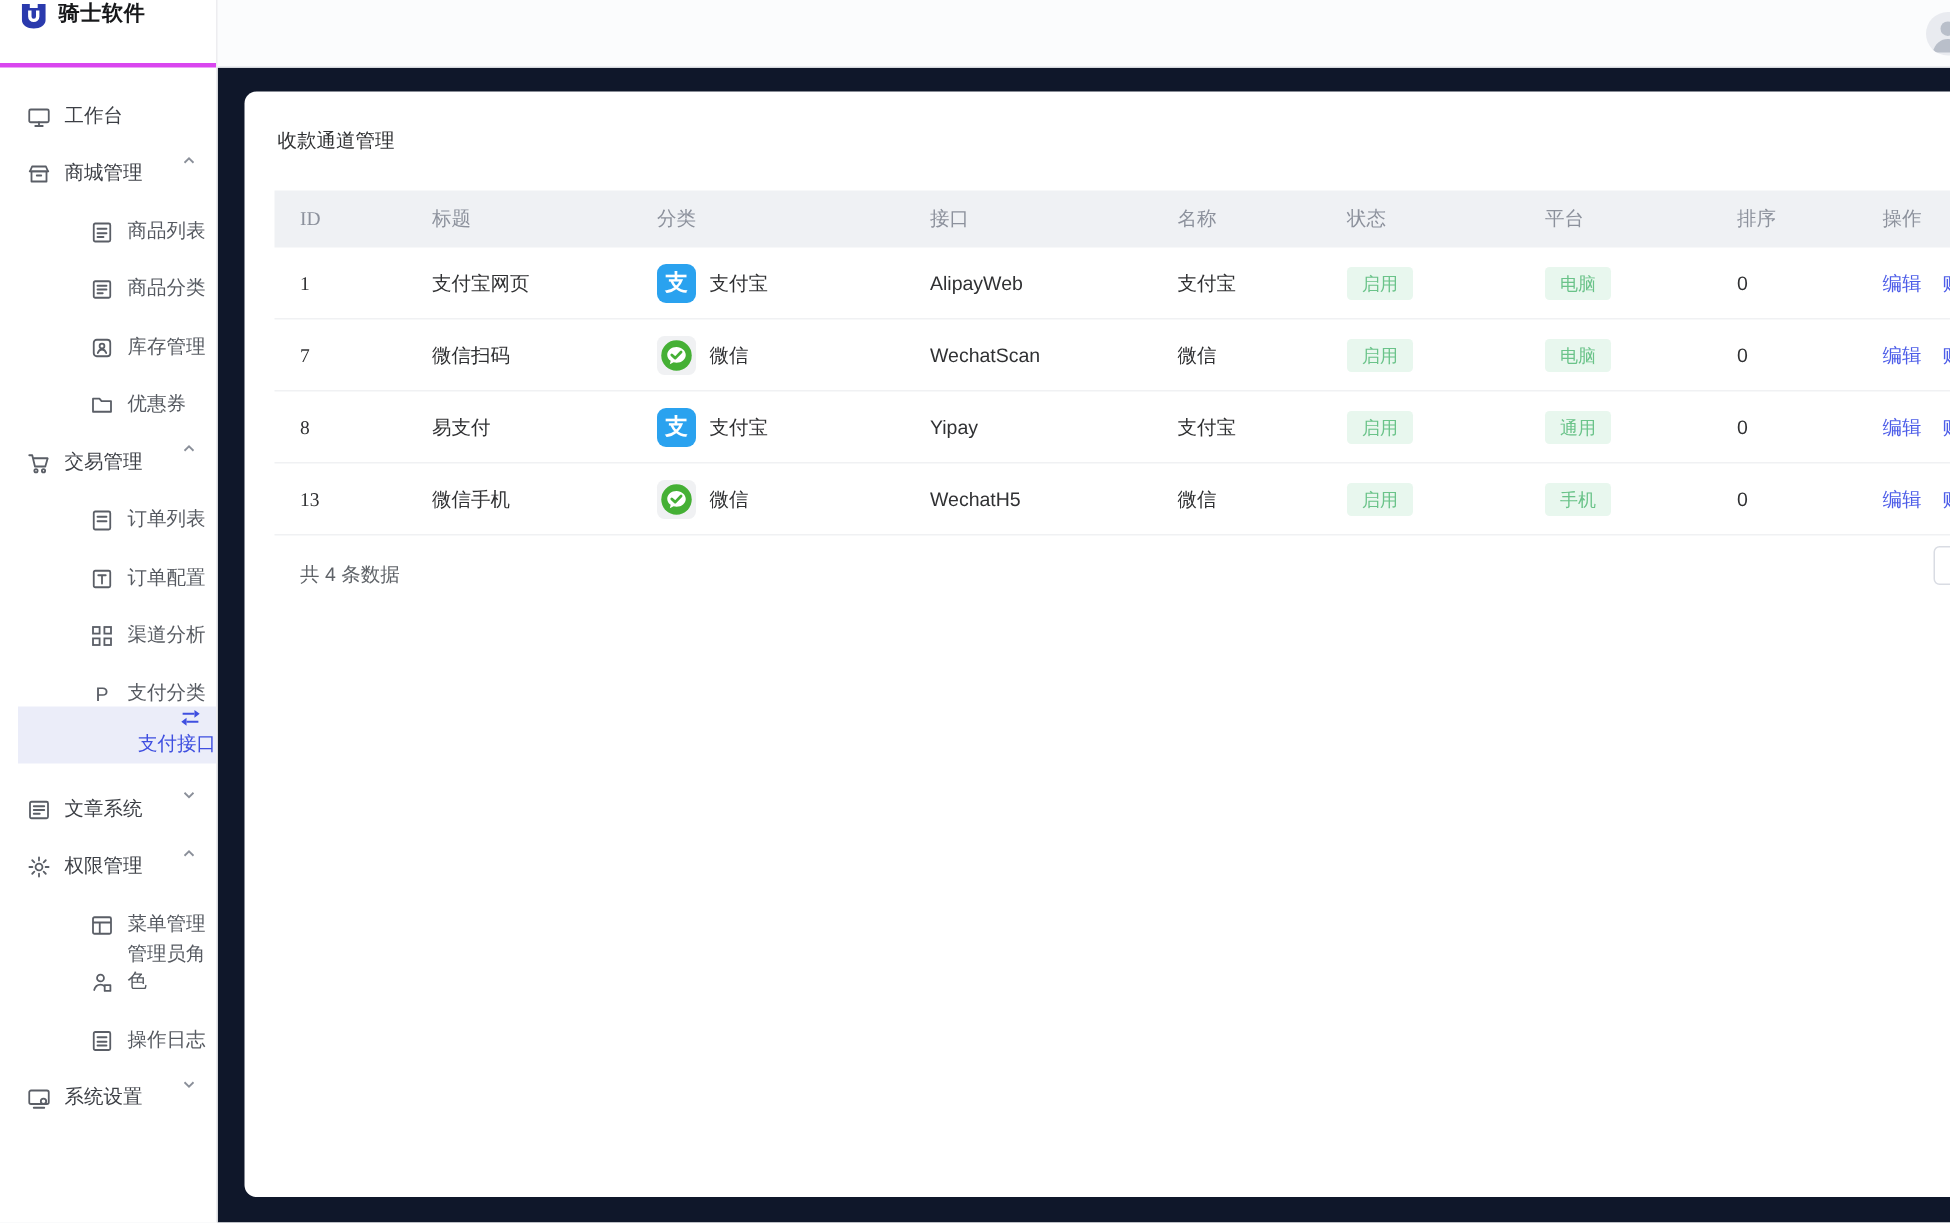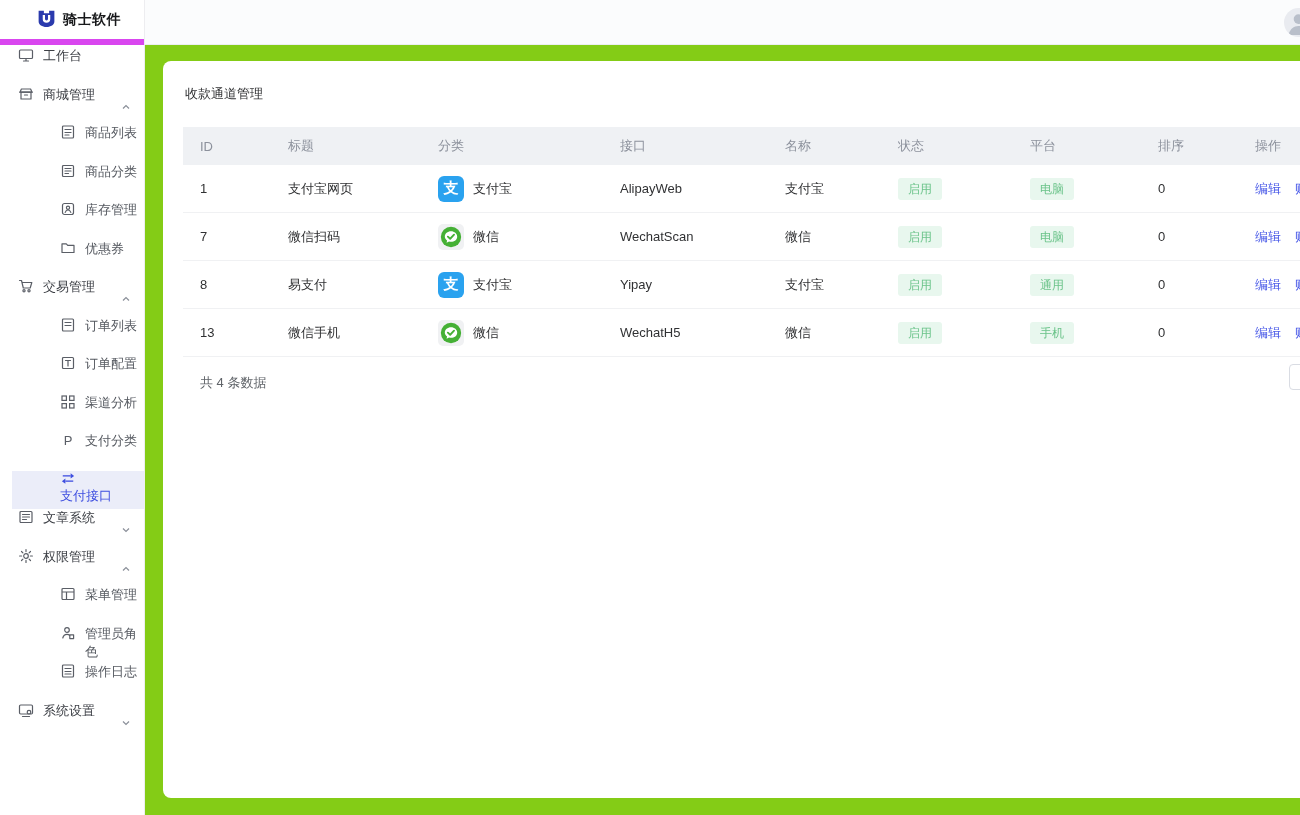--- a/index.html
+++ b/index.html
@@ -5,55 +5,55 @@
   * { margin:0; padding:0; box-sizing:border-box; }
   html,body { width:1300px; height:815px; overflow:hidden; }
   body {
     font-family:"Liberation Sans","DejaVu Sans",sans-serif;
     background:#f0f2f5; position:relative; font-size:13px; color:#303133;
   }
 
   
   .sidebar { position:absolute; left:0; top:0; bottom:0; width:145px;
     background:#fff; border-right:1px solid #ededf0; z-index:20; overflow:hidden; }
-  .logo { height:45px; display:flex; align-items:center; padding-left:36px; gap:6px;
-    border-bottom:6px solid #d946ef; }
+  .logo { height:45px; display:flex; padding-left:12px; gap:6px;
+    border-bottom:3px solid #d946ef; }
   .logo-text { font-size:14px; font-weight:bold; color:#17181a; letter-spacing:.5px; }
   .menu { padding-top:2px; }
-  .menu-item { height:38.5px; display:flex; align-items:flex-start; padding-left:18px;
+  .menu-item { height:38.5px; display:flex; align-items:flex-end; padding-left:18px;
     position:relative; color:#3c3f45; cursor:pointer; }
   .menu-item.sub { padding-left:48px; color:#565a61;margin-left:12px; }
   .mi-icon { width:16px; height:16px; margin-right:9px; color:#5a5e66;
     display:flex; align-items:center; justify-content:center; flex:none; font-size:13px; }
   .mi-icon svg { display:block; }
   .menu-item.active { background:#ebedf9; color:#3f4fe0;flex-direction:column; }
   .menu-item.active .mi-icon { color:#3f4fe0; }
   .arrow { position:absolute; right:13px; top:50%; margin-top:-5px; color:#8a8f99; }
 
   
   .topbar { position:absolute; left:145px; right:0; top:0; height:45px;
     background:#fbfcfd; border-bottom:1px solid #eceef1; z-index:10; }
   .avatar { position:absolute; top:8px; right:-13px; width:29px; height:29px;
     border-radius:50%; background:#e9ebf0; overflow:hidden; cursor:pointer; }
   .avatar svg { display:block; }
 
   
   .content { position:absolute; left:145px; top:45px; right:0; bottom:0;
-    background:#84cc16; overflow:hidden; }
+    background:#0f172a; overflow:hidden; }
   .card { position:absolute; left:18px; top:16px; right:-40px; bottom:17px;
     background:#fff; border-radius:8px; padding:24px 0 0 20px; overflow:hidden; }
   .page-title { font-size:13px; font-weight:400; color:#303133; margin:0 0 24px 2px; }
 
   .table { width:1232px; }
   .thead { display:flex; height:38px; background:#eff1f4; align-items:center;
     color:#8c919c; }
   .trow { display:flex; height:48px; align-items:center;
     border-bottom:1px solid #f0f1f3; color:#303133; }
   .cell { padding-left:17px; flex:none; display:flex; align-items:center; }
-  .c-id{width:88px;} .c-title{width:150px;} .c-cat{width:182px;} .c-if{width:165px;}
+  .c-id{width:88px;font-family:Liberation Serif, serif;} .c-title{width:150px;} .c-cat{width:182px;} .c-if{width:165px;}
   .c-name{width:113px;} .c-status{width:132px;} .c-plat{width:128px;}
   .c-sort{width:97px;} .c-op{width:170px;}
 
   .cat-cell { gap:9px; }
   .pay-icon { width:26px; height:26px; border-radius:6px; flex:none;
     display:flex; align-items:center; justify-content:center; }
   .alipay { background:#2aa2ef; color:#fff; font-size:15px; font-weight:bold; }
   .wechat { background:#f0f1f3; border-radius:5px; }
   .wechat svg { display:block; }
 

